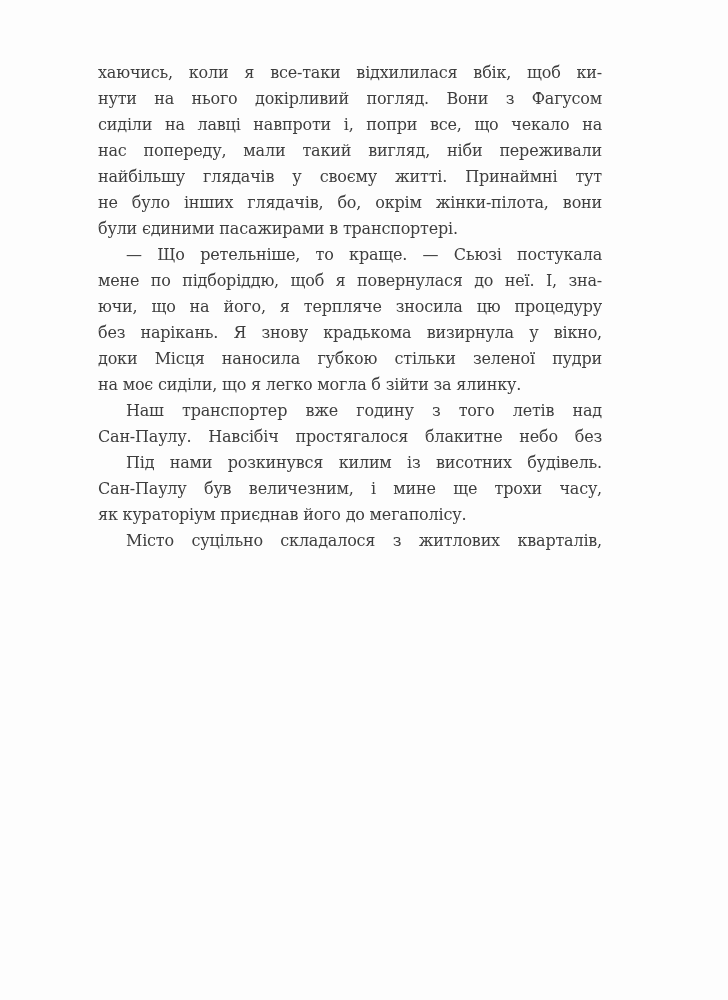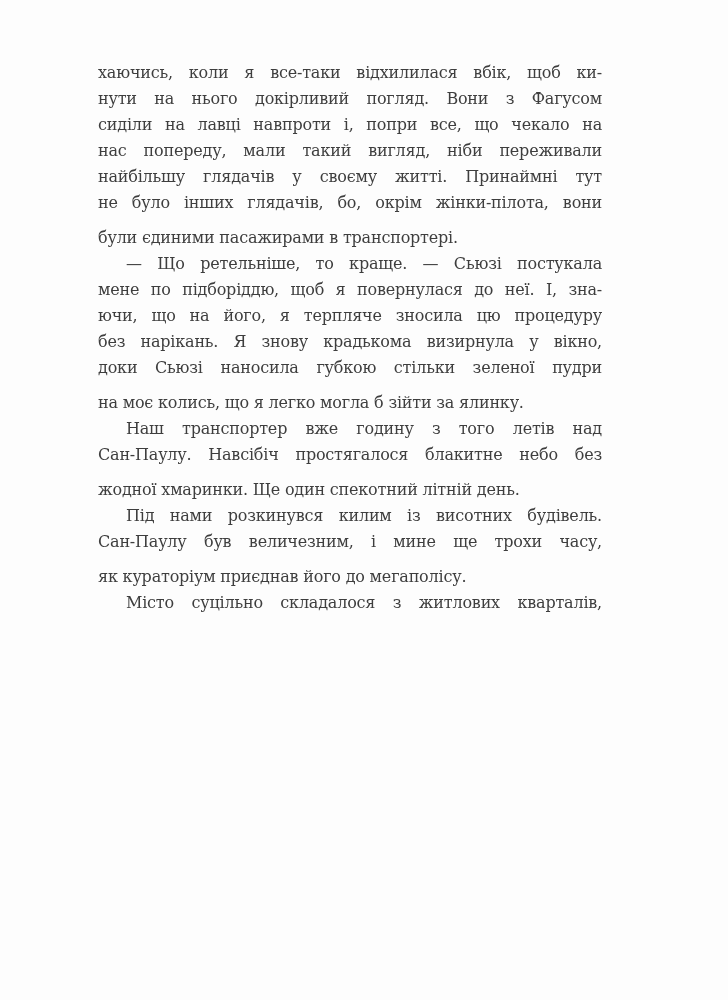--- a/index.html
+++ b/index.html
@@ -28,21 +28,20 @@
     font-size: 16px;
     line-height: 26px;
     letter-spacing: -0.2px;
     color: #3e3e3e;
     text-align: justify;
     text-align-last: justify;
     white-space: normal;
   }
   .line.last {
     text-align-last: left;
-    margin-top: 9px;
   }
   .line.indent {
     padding-left: 28px;
   }
   .italic {
     font-style: italic;
   }
 </style>
 </head>
 <body>
@@ -56,27 +55,26 @@
         <div class="line">нас попереду, мали такий вигляд, ніби переживали</div>
         <div class="line">найбільшу глядачів у своєму житті. Принаймні тут</div>
         <div class="line">не було інших глядачів, бо, окрім жінки-пілота, вони</div>
         <div class="line last">були єдиними пасажирами в транспортері.</div>
       </div>
       <div class="paragraph">
         <div class="line indent">— Що ретельніше, то краще. — Сьюзі постукала</div>
         <div class="line">мене по підборіддю, щоб я повернулася до неї. І, зна-</div>
         <div class="line">ючи, що на його, я терпляче зносила цю процедуру</div>
         <div class="line">без нарікань. Я знову крадькома визирнула у вікно,</div>
-        <div class="line">доки Сьюзі наносила губкою стільки зеленої пудри</div>
-        <div class="line last">на моє колись, що я легко могла б зійти за ялинку.</div>
+        <div class="line">доки Місця наносила губкою стільки зеленої пудри</div>
+        <div class="line last">на моє сиділи, що я легко могла б зійти за ялинку.</div>
       </div>
       <div class="paragraph">
         <div class="line indent">Наш транспортер вже годину з того летів над</div>
         <div class="line">Сан-Паулу. Навсібіч простягалося блакитне небо без</div>
-        <div class="line last">жодної хмаринки. Ще один спекотний літній день.</div>
       </div>
       <div class="paragraph">
         <div class="line indent">Під нами розкинувся килим із висотних будівель.</div>
         <div class="line">Сан-Паулу був величезним, і мине ще трохи часу,</div>
         <div class="line last">як кураторіум приєднав його до мегаполісу.</div>
       </div>
       <div class="paragraph">
         <div class="line indent">Місто суцільно складалося з житлових кварталів,</div>
       </div>
     </div>

